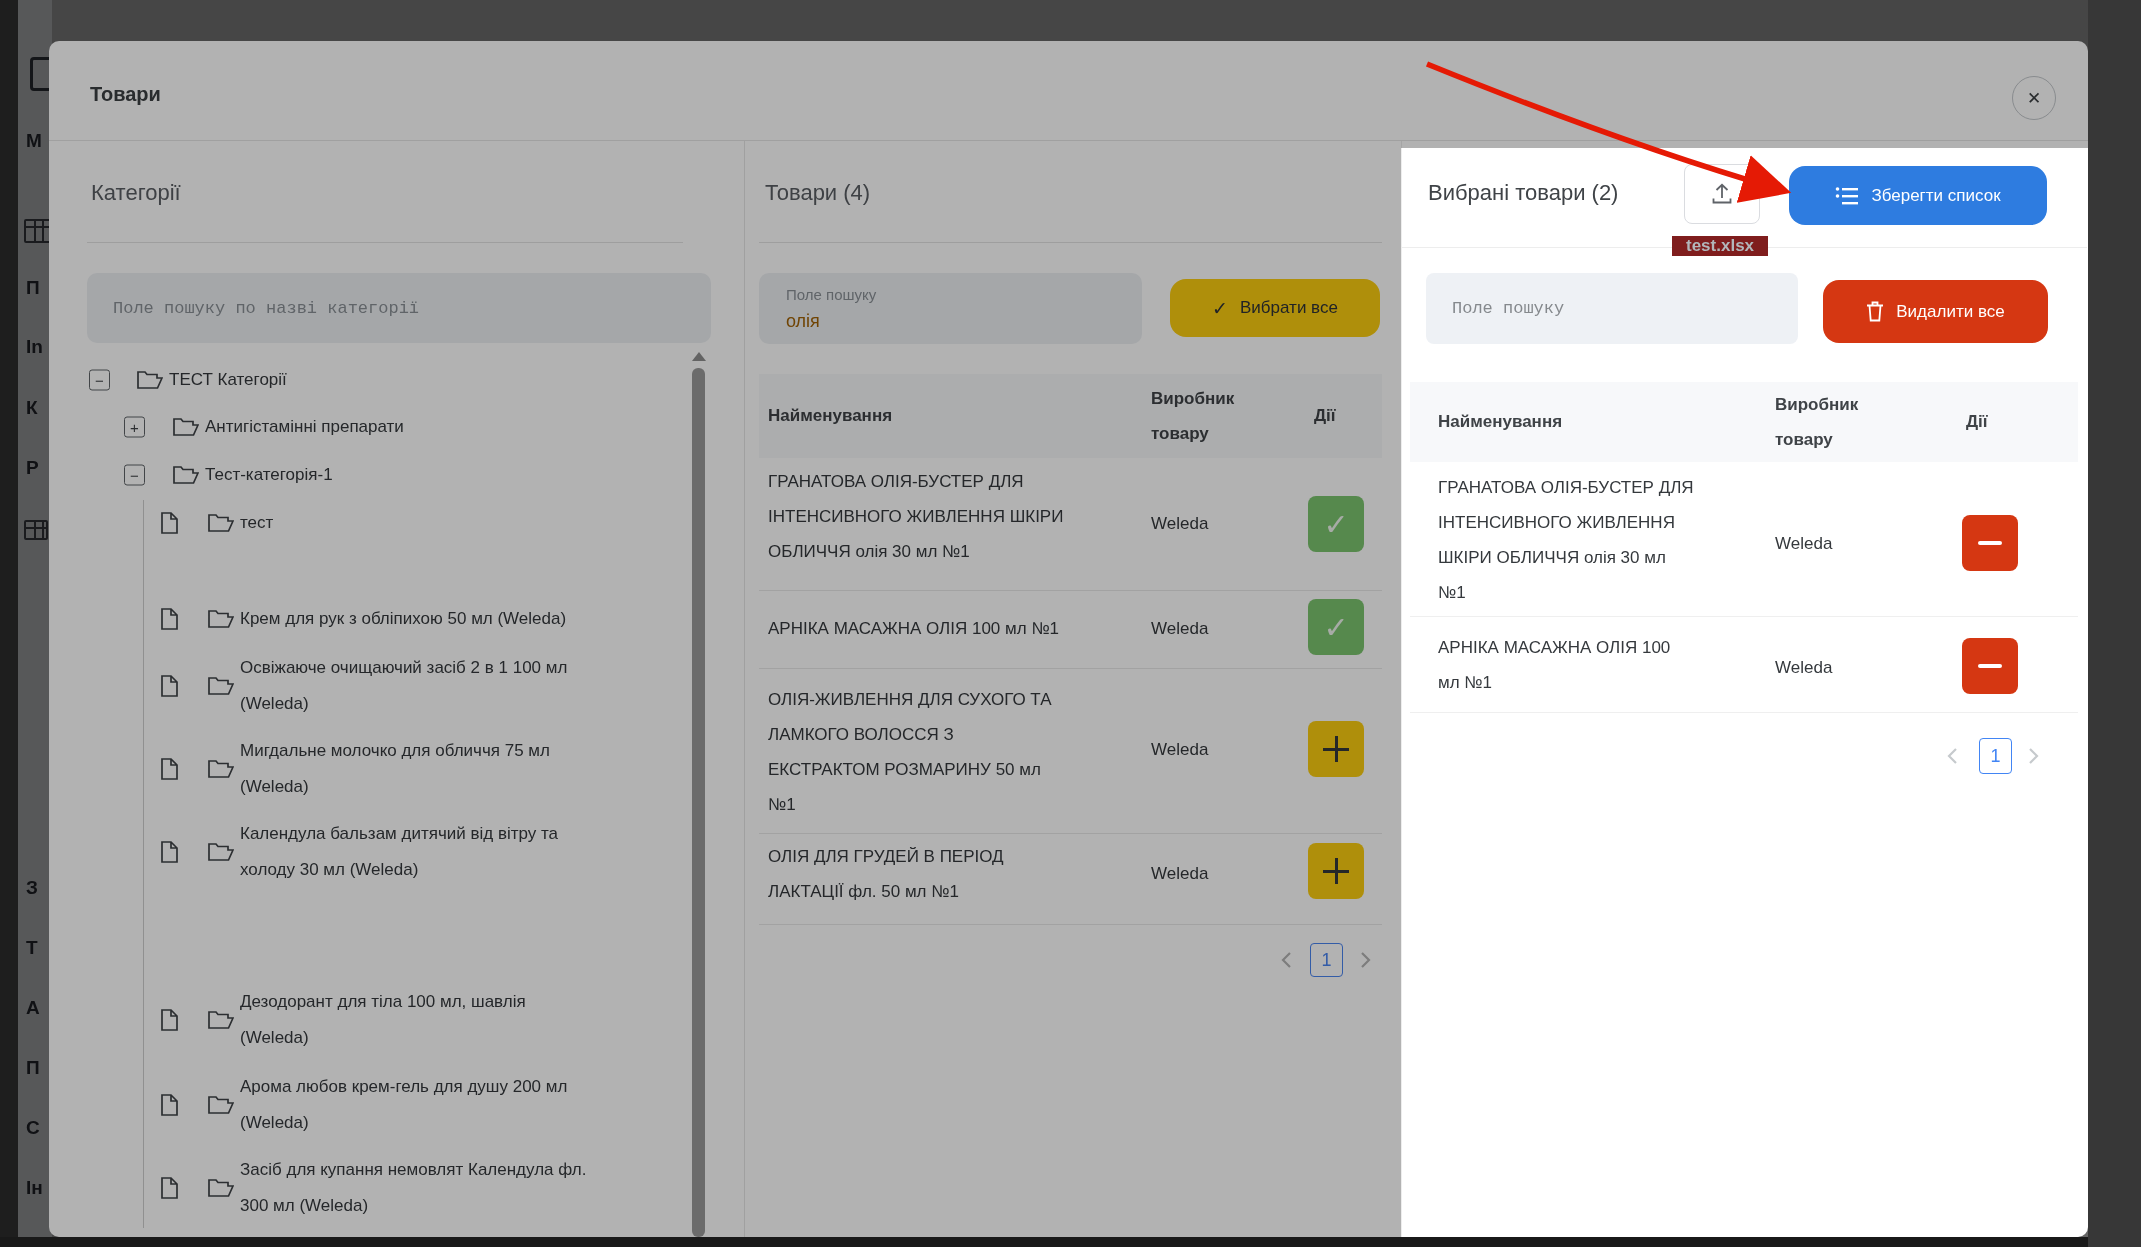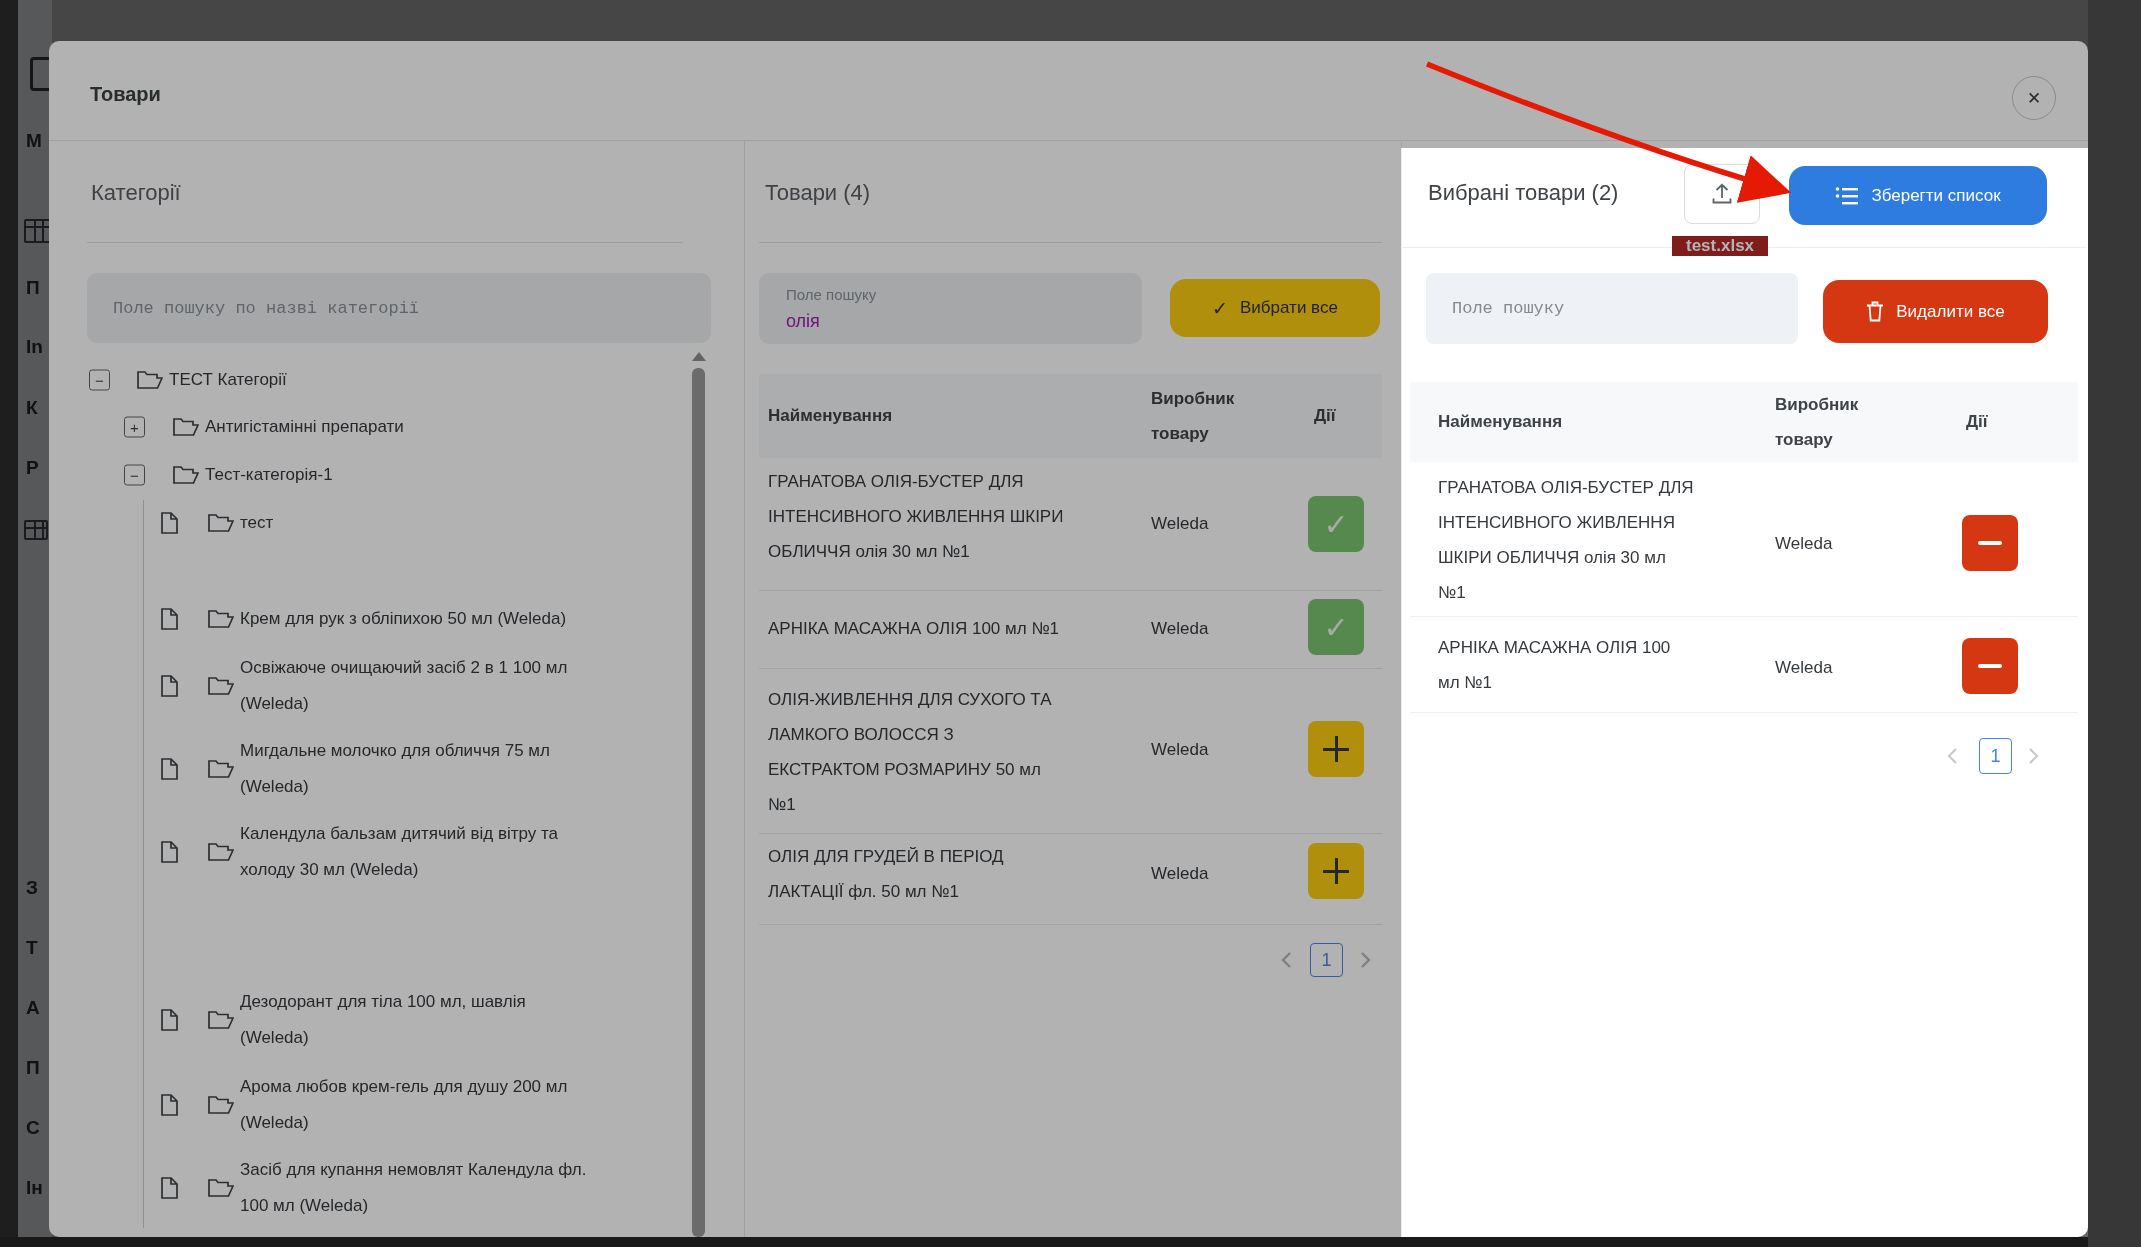--- a/index.html
+++ b/index.html
@@ -24,21 +24,21 @@
   .hdr-divider{left:49px;top:140px;width:2039px;height:1px;background:#e6e6e6;}
   .vline{width:1px;background:#e5e5e5;}
   .col-title{font-size:22px;color:#5a5e63;}
   .col-divider{height:1px;background:#e3e3e3;}
   
   .search-box{background:#edf0f3;border-radius:10px;}
   .search-box input{width:100%;height:100%;background:transparent;border:none;outline:none;
     font-family:Liberation Mono, monospace;font-size:17px;color:#3c4043;padding:0 26px;box-sizing:border-box;}
   .search-box input::placeholder{color:#8a9096;opacity:1;}
   .float-label{font-size:15px;color:#8a9096;}
-  .float-value{font-size:18px;color:#a21caf;}
+  .float-value{font-size:18px;color:#a16207;}
   
   .t-row{left:89px;width:620px;}
   .t-row .tbox{position:absolute;top:50%;transform:translateY(-50%);width:21px;height:21px;border:1.5px solid #5f6468;
     border-radius:3px;display:flex;align-items:center;justify-content:center;font-size:15px;color:#3f4347;box-sizing:border-box;}
   .t-row svg{position:absolute;top:50%;transform:translateY(-50%);}
   .t-label{position:absolute;top:0;font-size:17px;line-height:36px;white-space:pre-line;color:#35393d;}
   .lvl0 .tbox{left:0;} .lvl0 .folder{left:48px;} .lvl0 .t-label{left:80px;}
   .lvl1 .tbox{left:35px;} .lvl1 .folder{left:84px;} .lvl1 .t-label{left:116px;}
   .lvl2 .doc{left:72px;} .lvl2 .folder{left:119px;} .lvl2 .t-label{left:151px;}
   .guide{left:143px;top:500px;width:1px;height:728px;background:#cfcfcf;}
@@ -209,21 +209,21 @@
 (Weleda)</span>
   </div>
   <div class="abs t-row lvl2" style="top:1152px;height:72px">
     <svg class="doc" width="17" height="22" viewBox="0 0 17 22">
         <path d="M1 21 V1 h9 l6 6 v14 z M10 1 v6 h6" fill="none" stroke="#3f4347" stroke-width="1.7"></path>
       </svg>
     <svg class="folder" width="26" height="20" viewBox="0 0 26 20">
         <path d="M1 18 V2 h7 l2 2.5 h10 v3.5 h5 l-4.5 10 z M20 8 v-3.5" fill="none" stroke="#3f4347" stroke-width="1.7"></path>
       </svg>
     <span class="t-label">Засіб для купання немовлят Календула фл.
-100 мл (Weleda)</span>
+300 мл (Weleda)</span>
   </div>
 
   <div class="abs sb-arrow"></div>
   <div class="abs sb-thumb"></div>
 
   <div class="abs col-title" style="left:765px;top:180px">Товари (4)</div>
   <div class="abs col-divider" style="left:759px;top:242px;width:623px"></div>
   <div class="abs search-box" style="left:759px;top:273px;width:383px;height:71px">
     <div class="abs float-label" style="left:27px;top:13px">Поле пошуку</div>
     <div class="abs float-value" style="left:27px;top:38px">олія</div>

